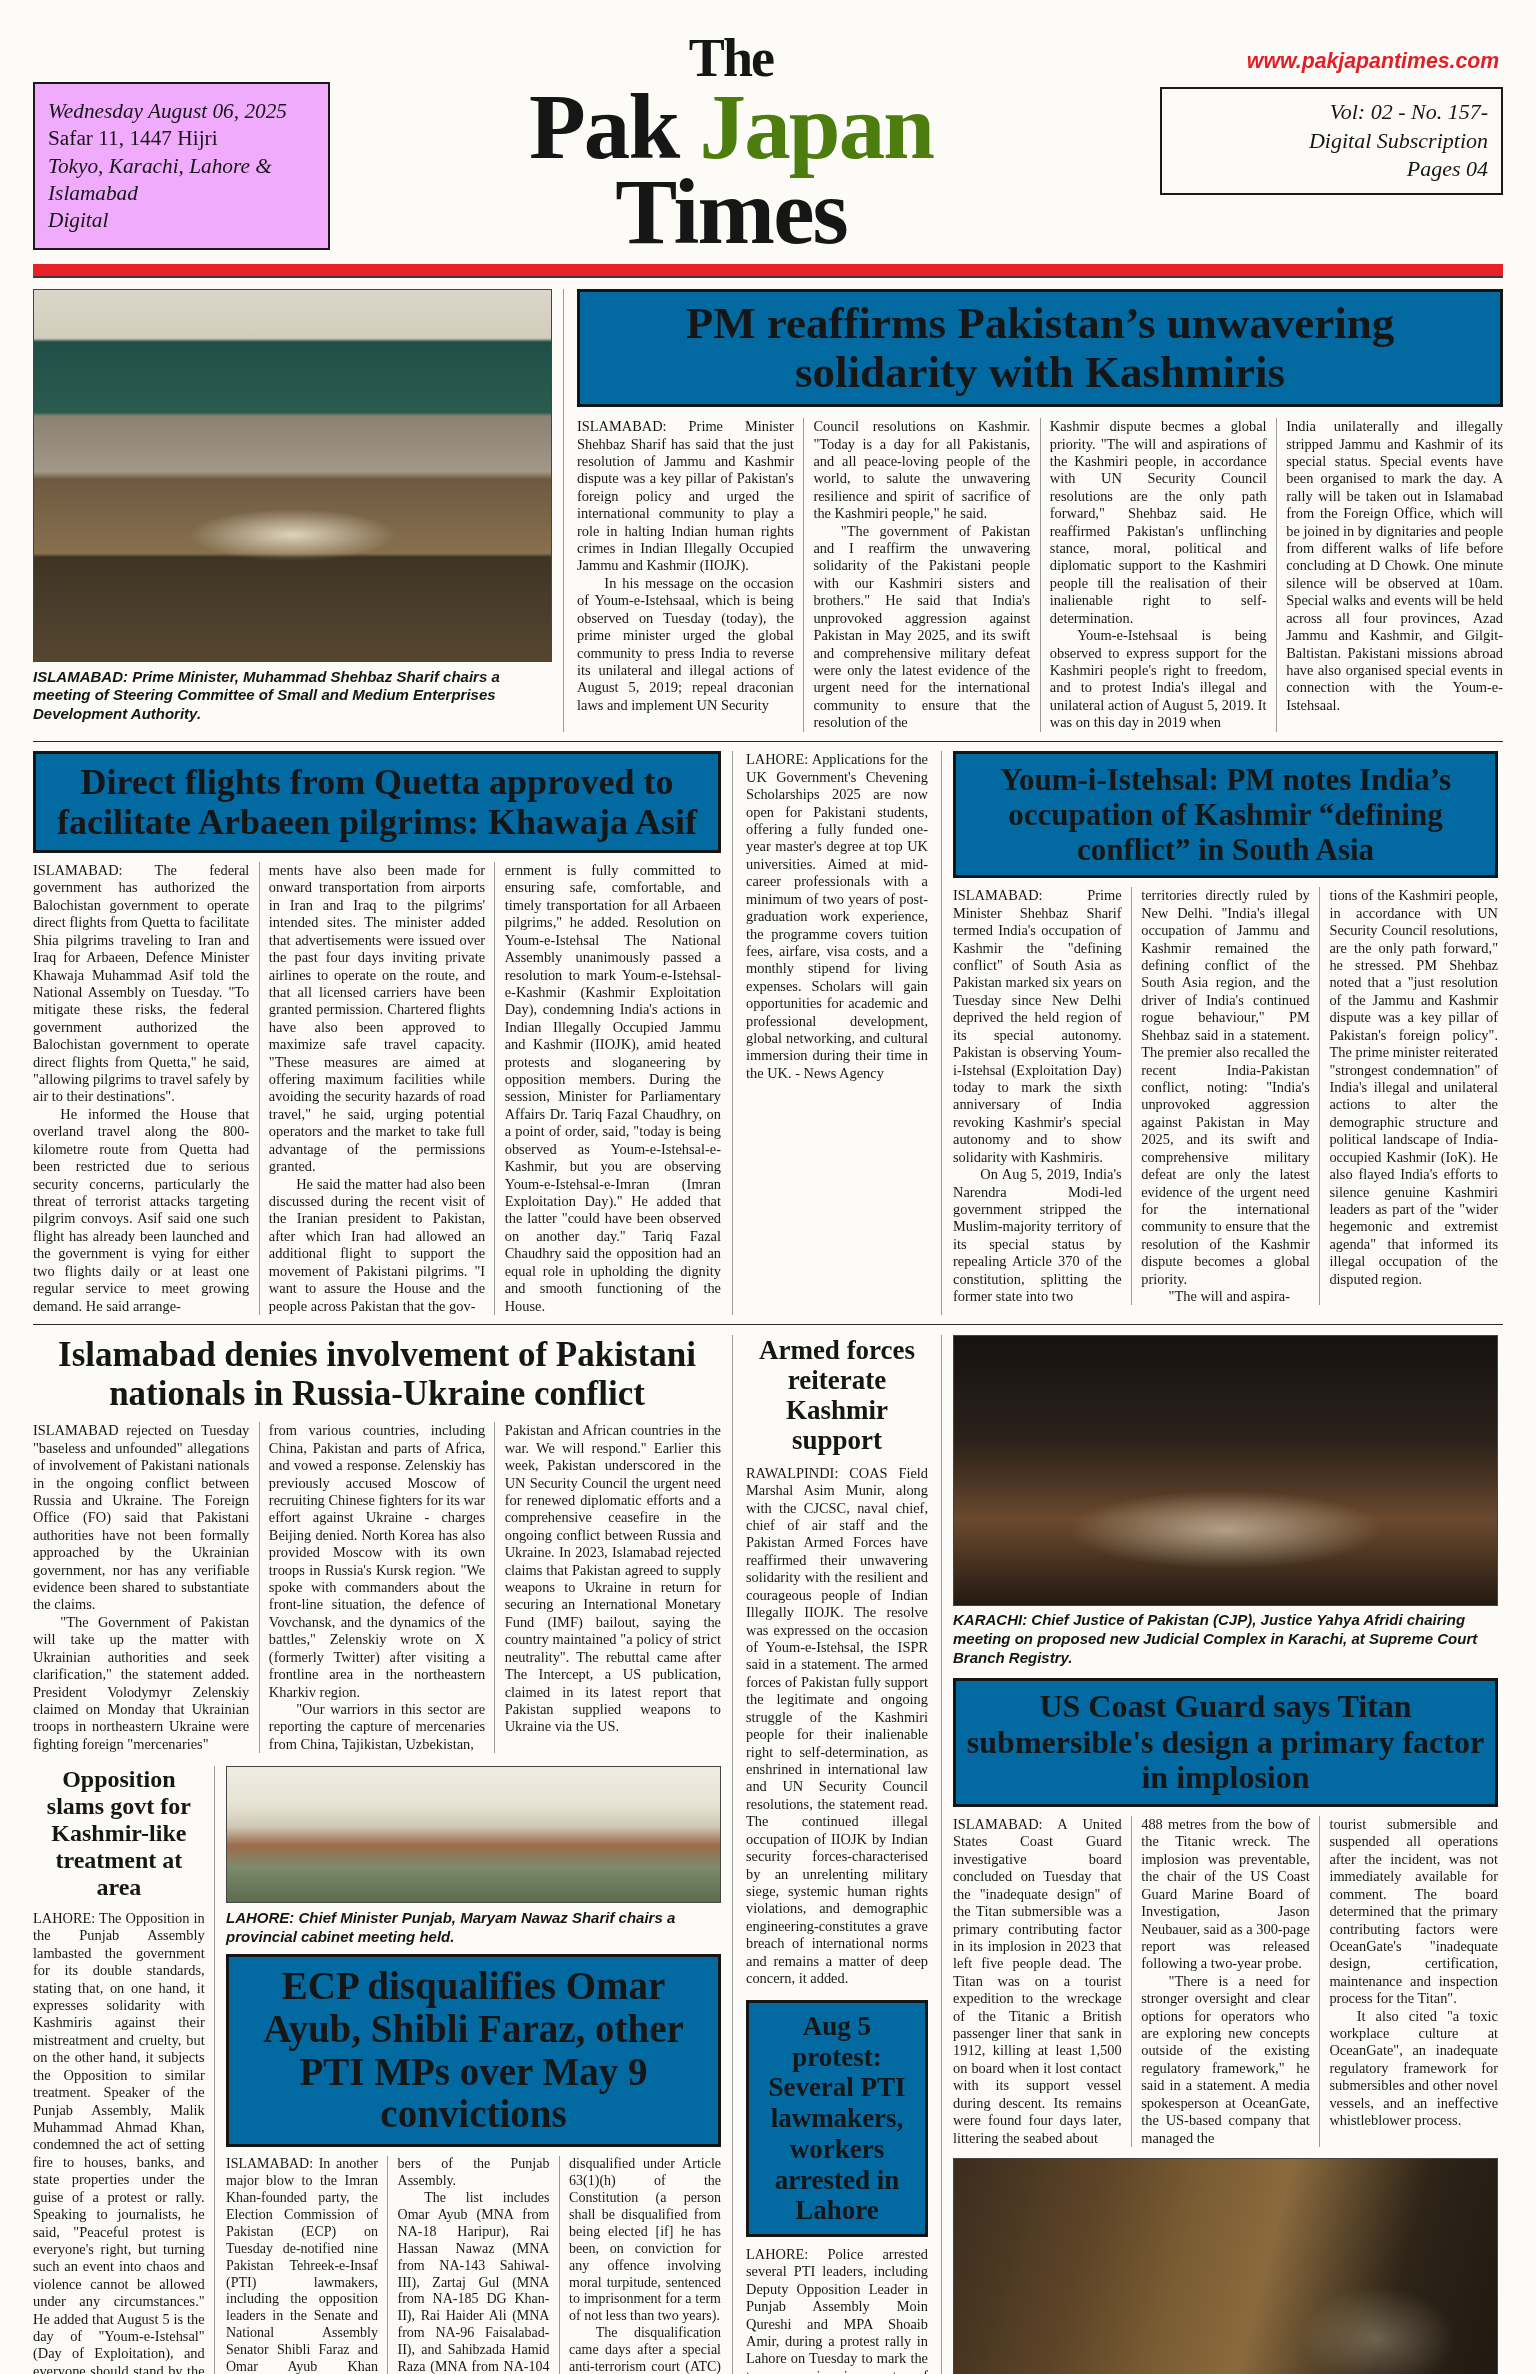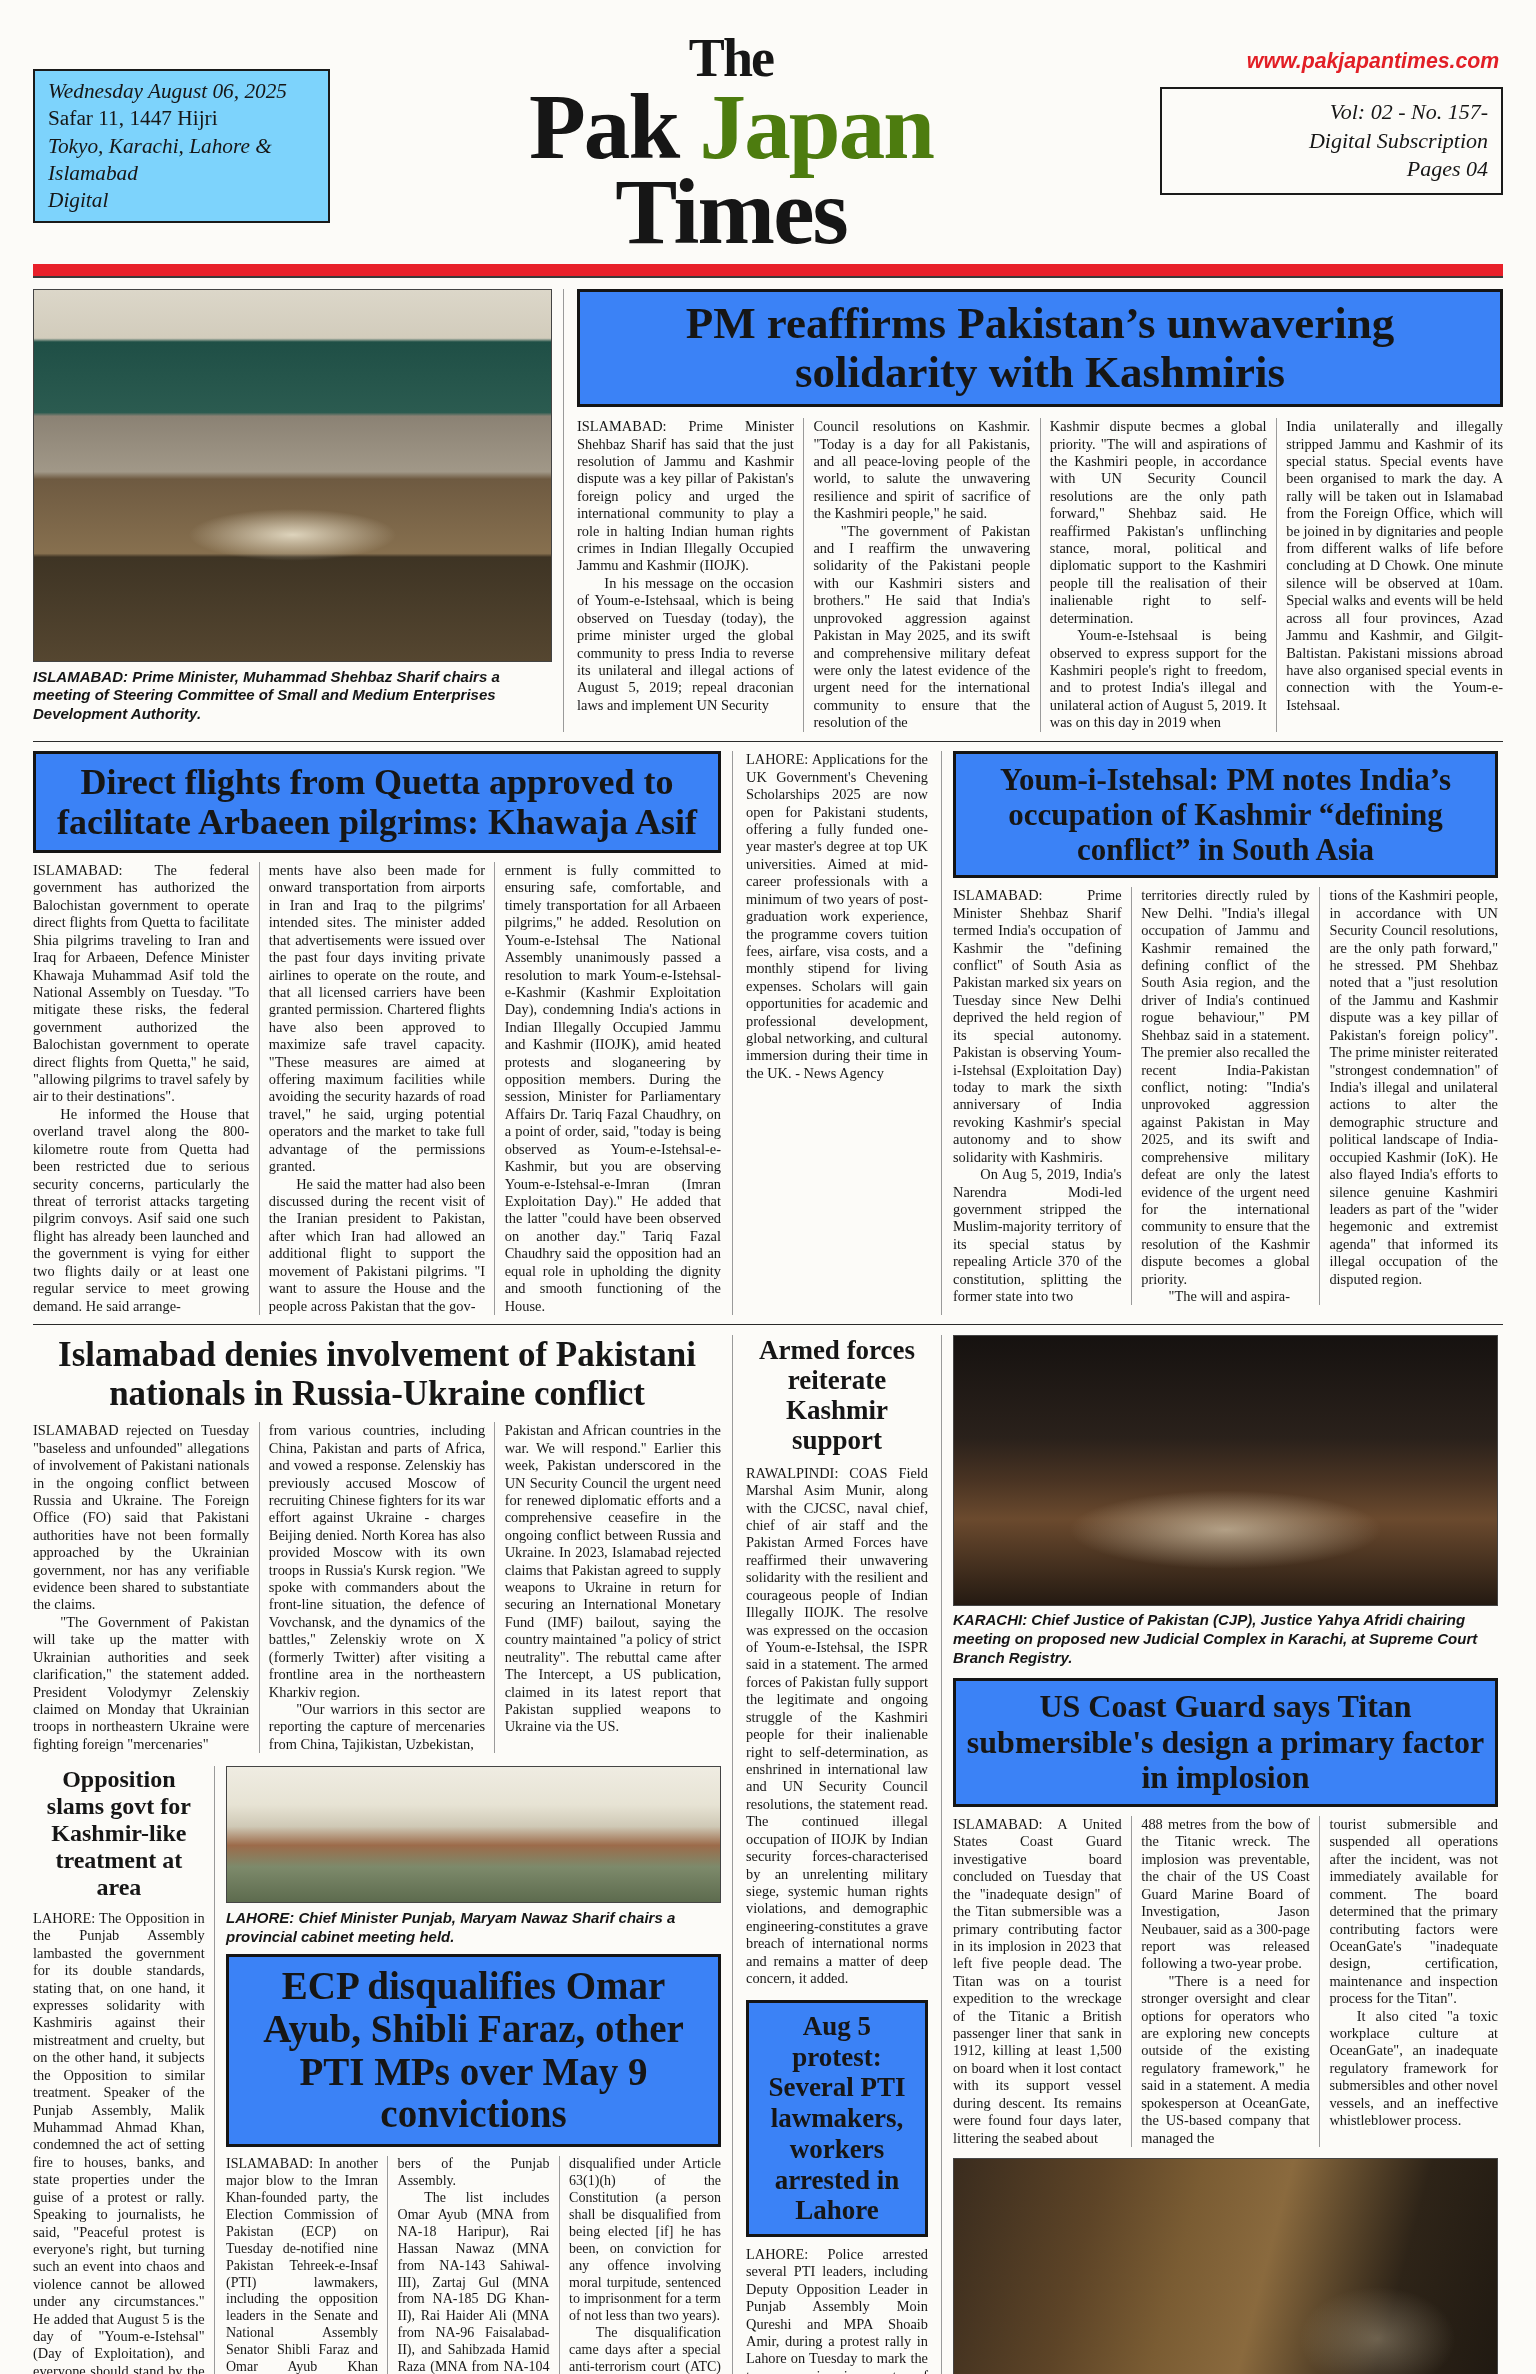--- a/index.html
+++ b/index.html
@@ -3,35 +3,35 @@
 <meta charset="utf-8">
 <style>
   html,body{margin:0;padding:0;background:#b9b9b9;}
   .page{
     width:1536px;height:2375px;margin:0 auto;background:#fcfbf8;color:#161616;
     font-family:"Liberation Serif","DejaVu Serif",serif;
     padding:32px 33px;box-sizing:border-box;overflow:hidden;position:relative;
   }
   
   .hdr{display:flex;align-items:flex-start;gap:16.7px;}
-  .date-box{width:267px;border:2.8px solid #1a1a1a;padding:7px 13px;margin-top:37px;background:#7dd3fc;}
+  .date-box{width:267px;border:2.8px solid #1a1a1a;padding:14px 13px;margin-top:50px;background:#f0abfc;}
   .date-box p{margin:0;font-style:italic;font-size:21.3px;line-height:1.28;}
   .date-box p:nth-child(2){font-style:normal;}
   .mast{flex:1;text-align:center;line-height:.92;margin-top:1.9px;font-weight:bold;letter-spacing:-1.9px;}
   .mast .l1{font-size:54px;display:block;}
   .mast .l2,.mast .l3{font-size:93px;display:block;}
   .mast .red{color:#4d7c0f;}
   .hdr-right{width:371px;display:flex;flex-direction:column;align-items:flex-end;}
   .site{color:#e21f26;font-family:"Liberation Sans",sans-serif;font-weight:bold;font-style:italic;font-size:21.3px;margin:16.7px 3.7px 13px 0;}
   .vol-box{width:343px;box-sizing:border-box;border:2.8px solid #1a1a1a;padding:9.3px 13px;text-align:right;background:#fcfbf8;}
   .vol-box p{margin:0;font-style:italic;font-size:22px;line-height:1.3;}
   .redbar{height:12px;background:#e8202a;margin-top:9.3px;border-bottom:2.8px solid #3a3a3a;}
   
   .rule{border:0;border-top:1.9px solid #2a2a2a;margin:9.3px 0;}
-  .hbox{border:3.7px solid #151515;text-align:center;font-weight:bold;padding:7.4px 9.3px;margin-bottom:9.3px;background:#3b82f6;}
+  .hbox{border:3.7px solid #151515;text-align:center;font-weight:bold;padding:7.4px 9.3px;margin-bottom:9.3px;background:#0369a1;}
   .hplain{text-align:center;font-weight:bold;margin:0 0 9.3px;}
   .cols{display:flex;align-items:stretch;}
   .cols>.col{flex:1 1 0;padding:0 9.3px;min-width:0;}
   .cols>.col:first-child{padding-left:0;}
   .cols>.col:last-child{padding-right:0;}
   .cols>.col+.col{border-left:0.9px solid #9a9a9a;}
   .col p{margin:0;text-align:justify;font-size:14.4px;line-height:1.21;}
   .col p+p{text-indent:1.9em;}
   .caption{font-family:"Liberation Sans",sans-serif;font-weight:bold;font-style:italic;font-size:15px;line-height:1.25;margin:5.6px 0 0;}
   .photo{position:relative;overflow:hidden;border:0.9px solid #444;}

